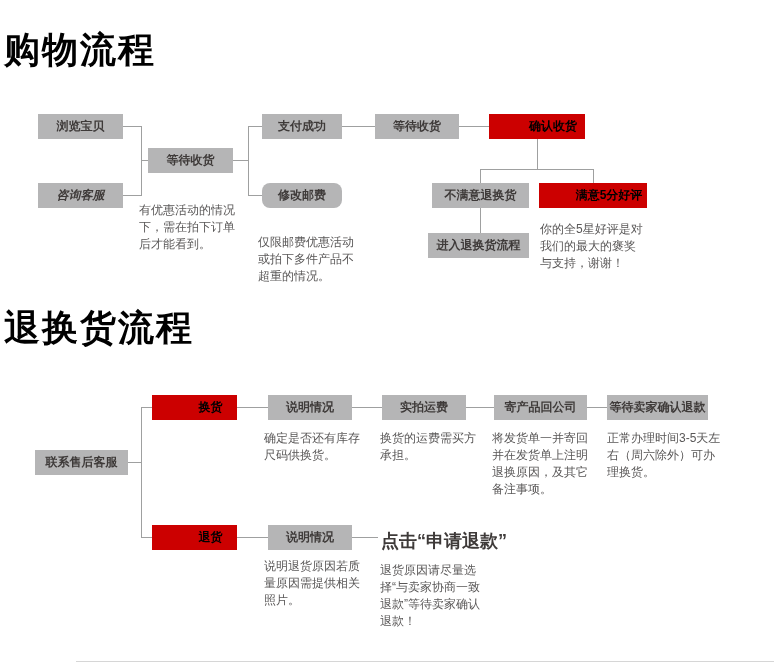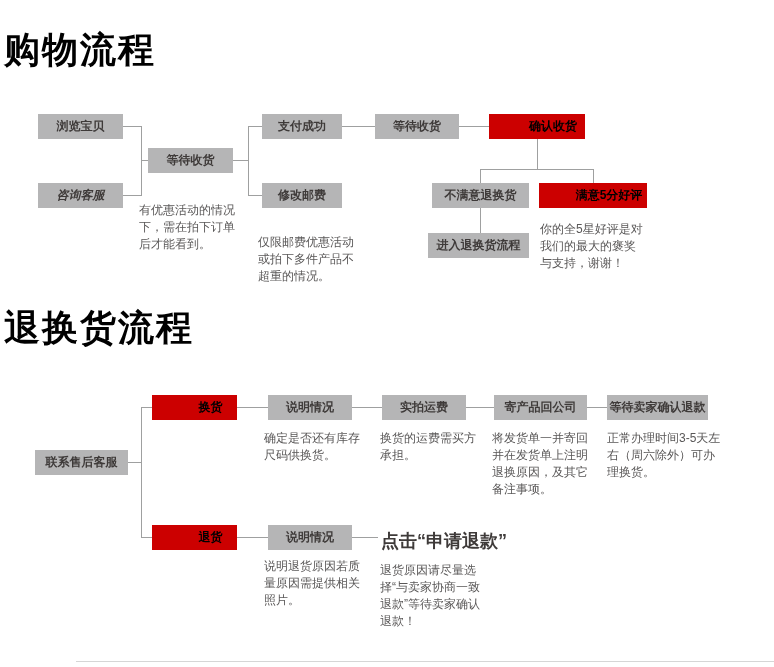--- a/index.html
+++ b/index.html
@@ -17,21 +17,21 @@
   .vline { width:1px; }
   .bold-label { position:absolute; font-size:18px; font-weight:bold; color:var(--dark-text,#3e3a39); white-space:nowrap; }
   .bottom-rule { position:absolute; left:76px; top:661px; width:698px; height:1px; background:#d6d6d6; }
 
   
   #title1{left:4px;top:26px;}
   #b-browse{left:38px;top:114px;width:85px;}
   #b-consult{left:38px;top:183px;width:85px;font-style:italic;}
   #b-order{left:148px;top:148px;width:85px;}
   #b-pay{left:262px;top:114px;width:80px;}
-  #b-postage{left:262px;top:183px;width:80px;}
+  #b-postage{left:262px;top:183px;width:80px;border-radius:8px;}
   #b-wait{left:375px;top:114px;width:84px;}
   #b-confirm{left:489px;top:114px;width:96px;}
   #b-unsat{left:432px;top:183px;width:97px;}
   #b-praise{left:539px;top:183px;width:108px;}
   #b-enter{left:428px;top:233px;width:101px;}
 
   #n-order{left:139px;top:202px;width:102px;}
   #n-postage{left:258px;top:234px;width:102px;}
   #n-praise{left:540px;top:221px;width:104px;}
 

